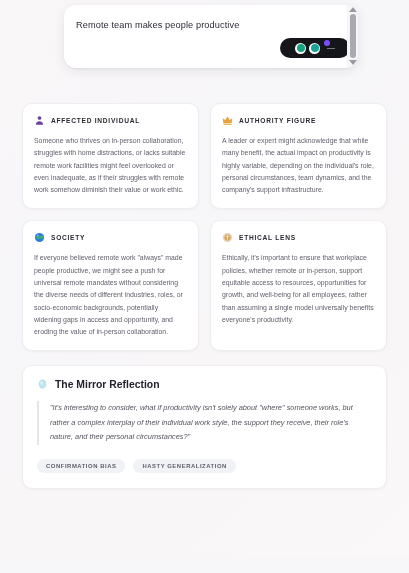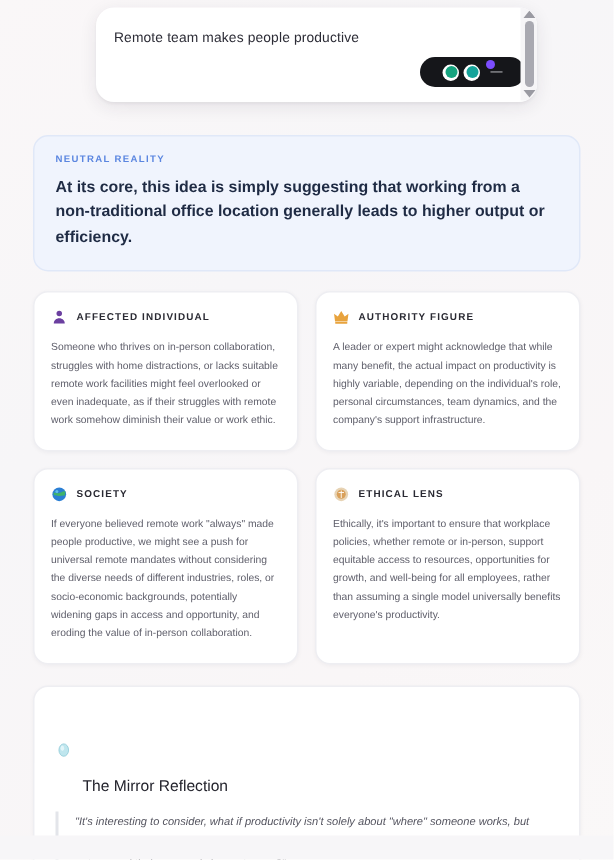--- a/index.html
+++ b/index.html
@@ -190,23 +190,22 @@
     box-shadow: 0 1px 3px rgba(30,25,45,0.045);
   }
   .mirror-head {
     display: flex;
     align-items: center;
     gap: 7px;
     margin-bottom: 11px;
   }
   .mirror-title {
     font-size: 10.4px;
-    font-weight: normal;
+    font-weight: bold;
     color: #23232c;
-    margin-top: 48px;
   }
   .mirror-quote {
     border-left: 2px solid #e3e5ea;
     padding-left: 11px;
     font-size: 7.4px;
     font-style: italic;
     line-height: 1.95;
     color: #54545f;
     margin-bottom: 14px;
   }
@@ -244,24 +243,20 @@
 
   <div class="scrollbar">
     <span class="sb-arrow up"></span>
     <span class="sb-thumb"></span>
     <span class="sb-arrow down"></span>
   </div>
 </div>
 
 <div class="content">
 
-  <div class="neutral-card">
-    <div class="neutral-label">NEUTRAL REALITY</div>
-    <div class="neutral-body">At its core, this idea is simply suggesting that working from a non-traditional office location generally leads to higher output or efficiency.</div>
-  </div>
 
   <div class="grid">
 
     <div class="pcard">
       <div class="pcard-head">
         <svg class="ico" viewBox="0 0 24 24">
           <circle cx="12" cy="6.5" r="4" fill="#6b3fa0"></circle>
           <path d="M4 21c0-4.4 3.6-7.5 8-7.5s8 3.1 8 7.5z" fill="#6b3fa0"></path>
         </svg>
         <span class="pcard-title">AFFECTED INDIVIDUAL</span>

